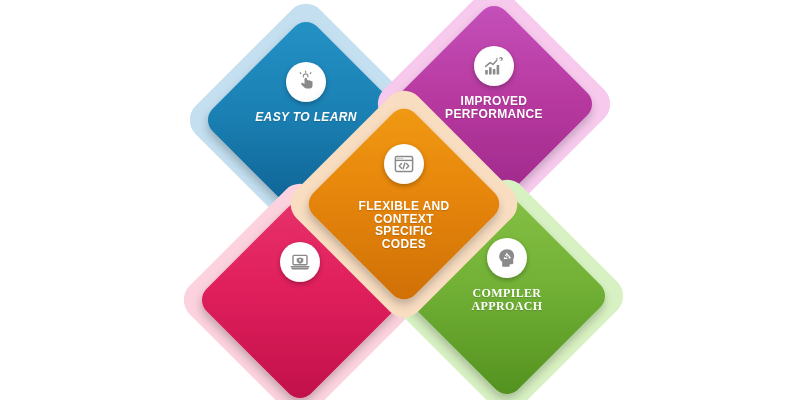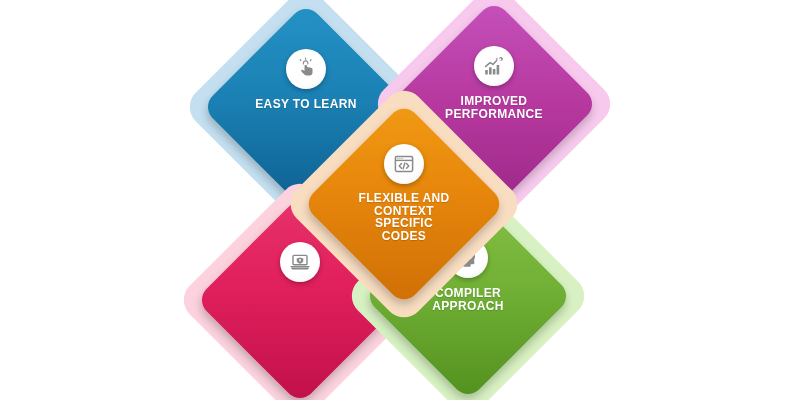--- a/index.html
+++ b/index.html
@@ -88,32 +88,32 @@
     line-height: 12.5px;
     letter-spacing: 0.35px;
     text-align: center;
     text-transform: uppercase;
     max-width: 132px;
     text-shadow: 0 1px 1px rgba(0,0,0,0.16);
   }
   .label .ln { display: block; }
 
   
-  #node-easy          { left: 218px; top: 19px;  }
+  #node-easy          { left: 218px; top: 32px; font-style: italic;  }
   #node-improved      { left: 406px; top: 16px;  }
   #node-flexible      { left: 318px; top: 118px; z-index: 5; }
   #node-novirtualdom  { left: 212px; top: 212px; }
-  #node-compiler      { left: 380px; top: 208px; }
+  #node-compiler      { left: 419px; top: 208px; font-family: Liberation Serif, serif; }
 
   
   #node-flexible { width: 172px; height: 172px; }
   #node-flexible .outer { width: 172px; height: 172px; }
   #node-flexible .inner { width: 144px; height: 144px; left: 14px; top: 14px; }
   #node-flexible .content { width: 172px; height: 172px; padding-top: 26px; }
-  #node-flexible .label { margin-top: 8px; max-width: 112px; }
+  #node-flexible .label { margin-top: 16px; max-width: 112px; }
 
   
   #node-easy .outer         { background: #c3dff0; }
   #node-improved .outer     { background: #f6c9ed; }
   #node-flexible .outer     { background: #f8ddc1; }
   #node-novirtualdom .outer { background: #fbd2dd; }
   #node-compiler .outer     { background: #d7f1c2; }
 
   
   #node-easy .inner {

